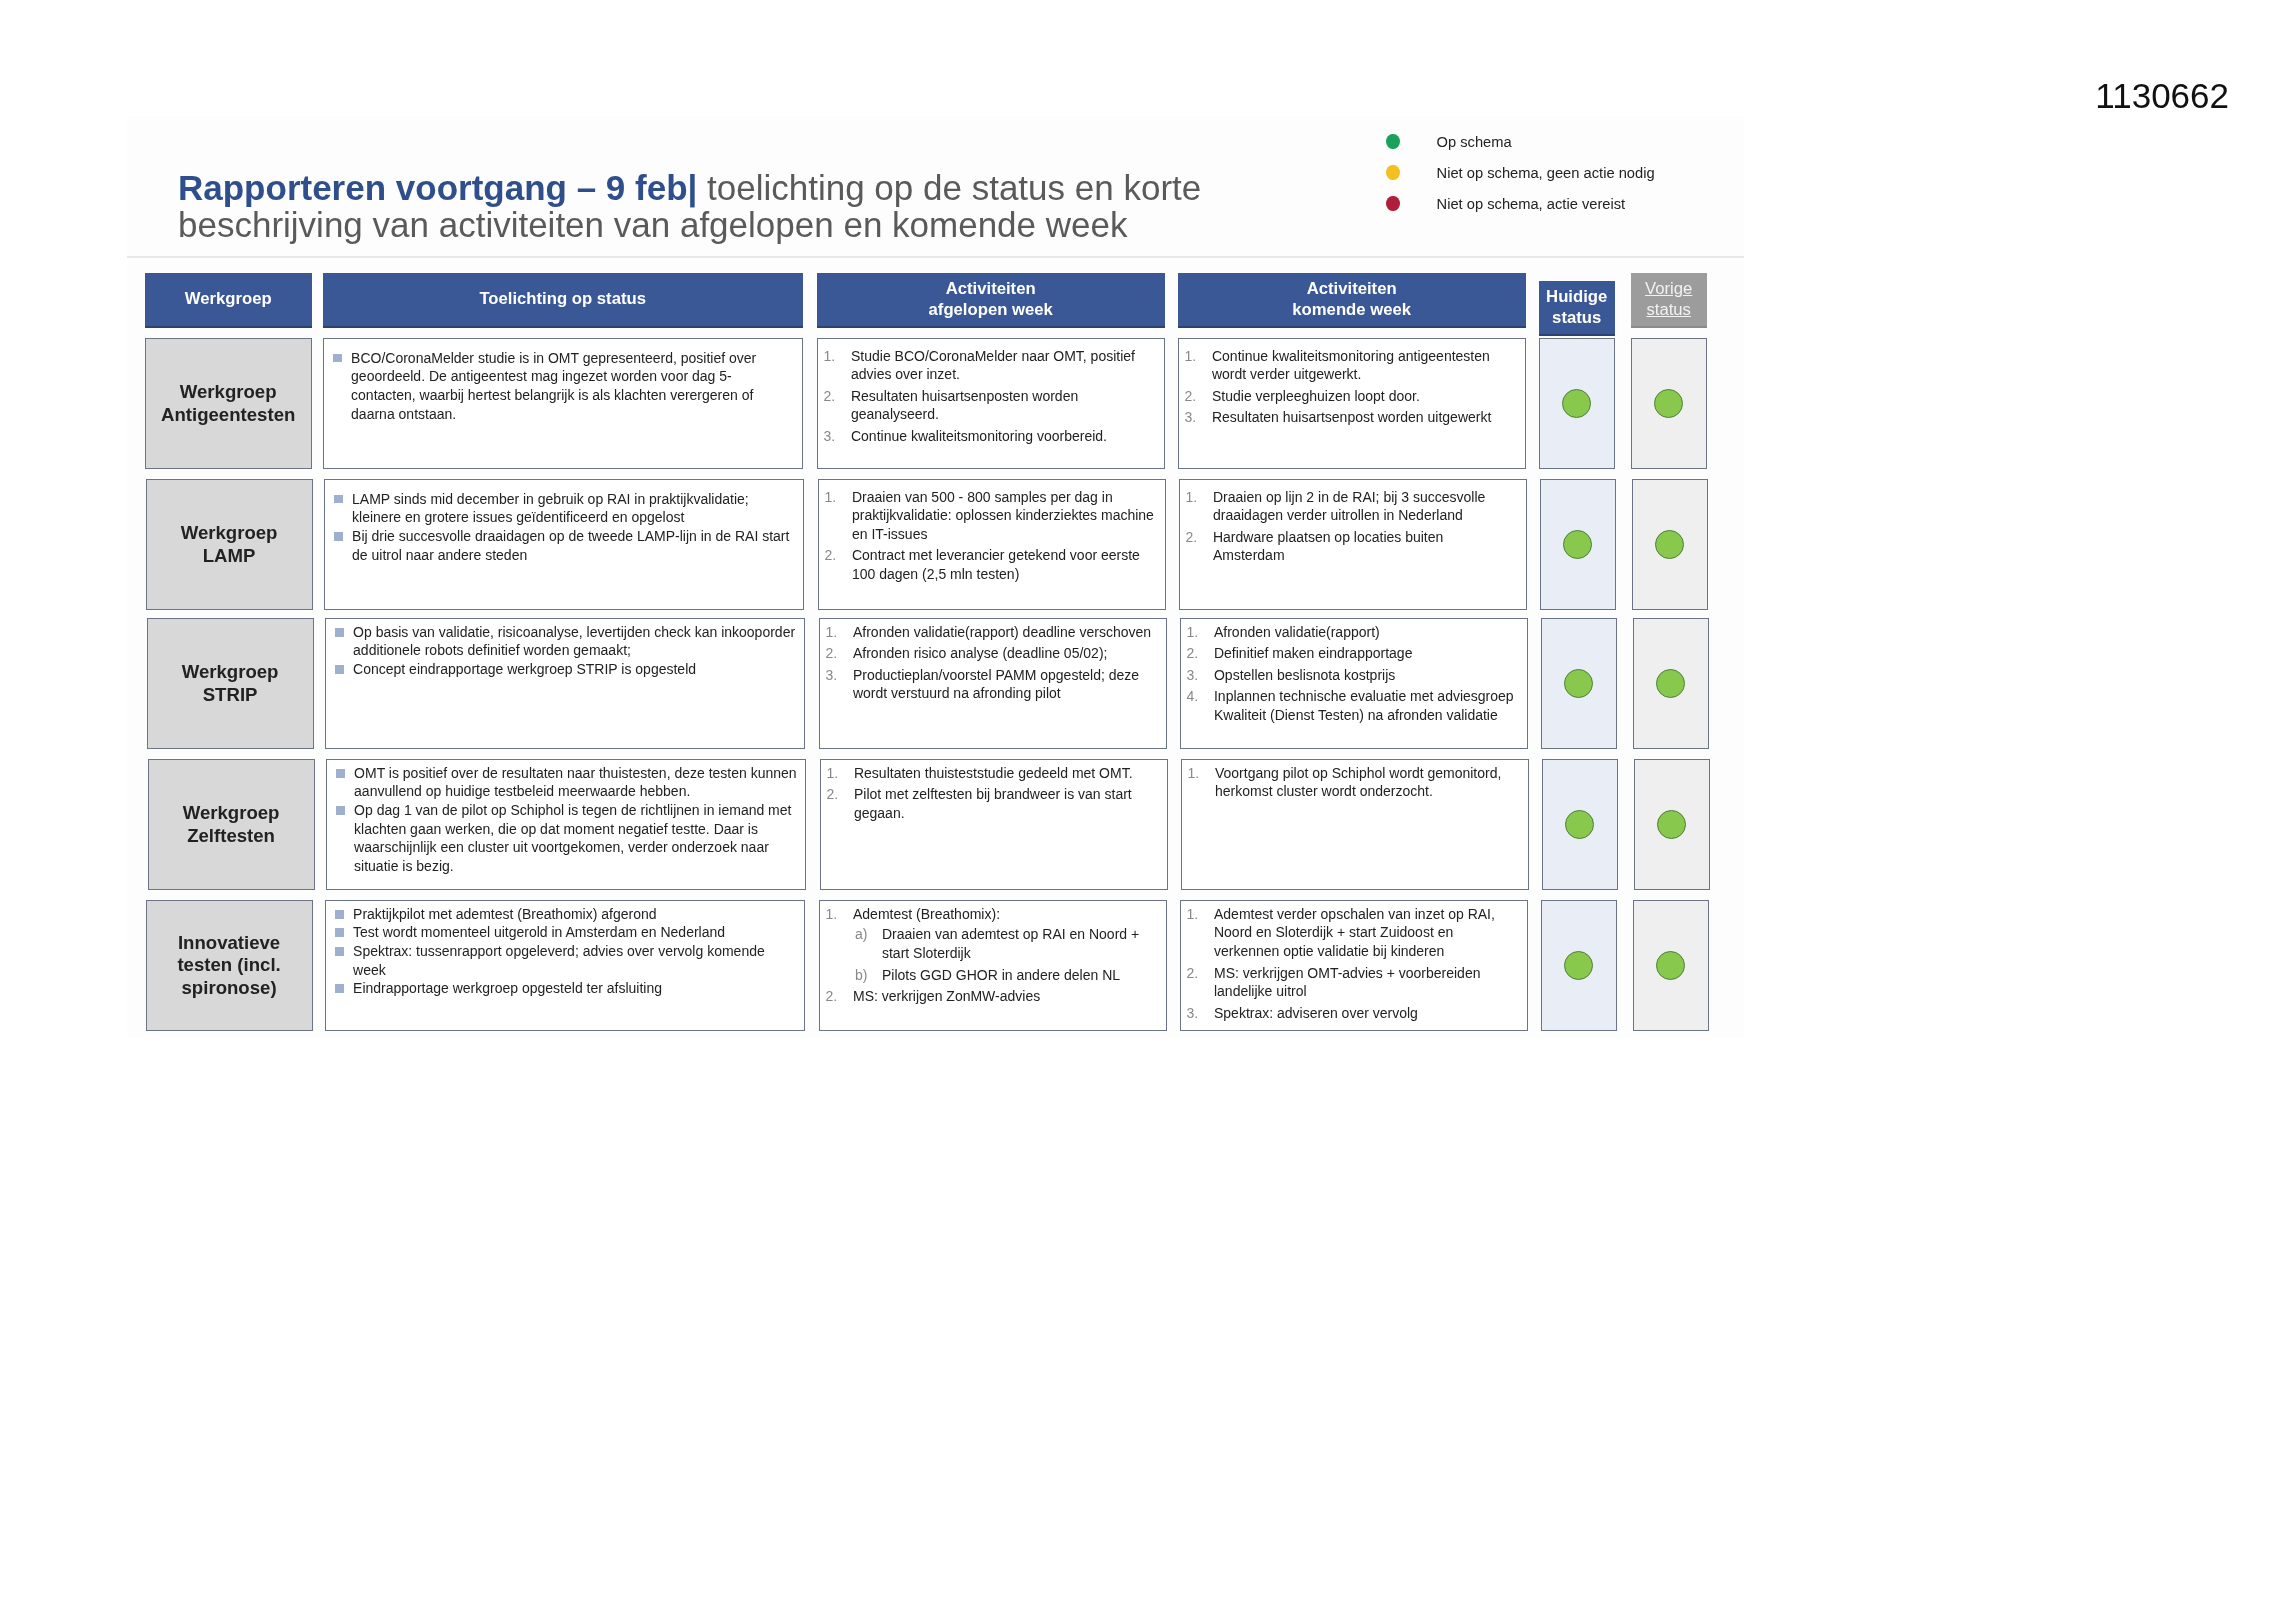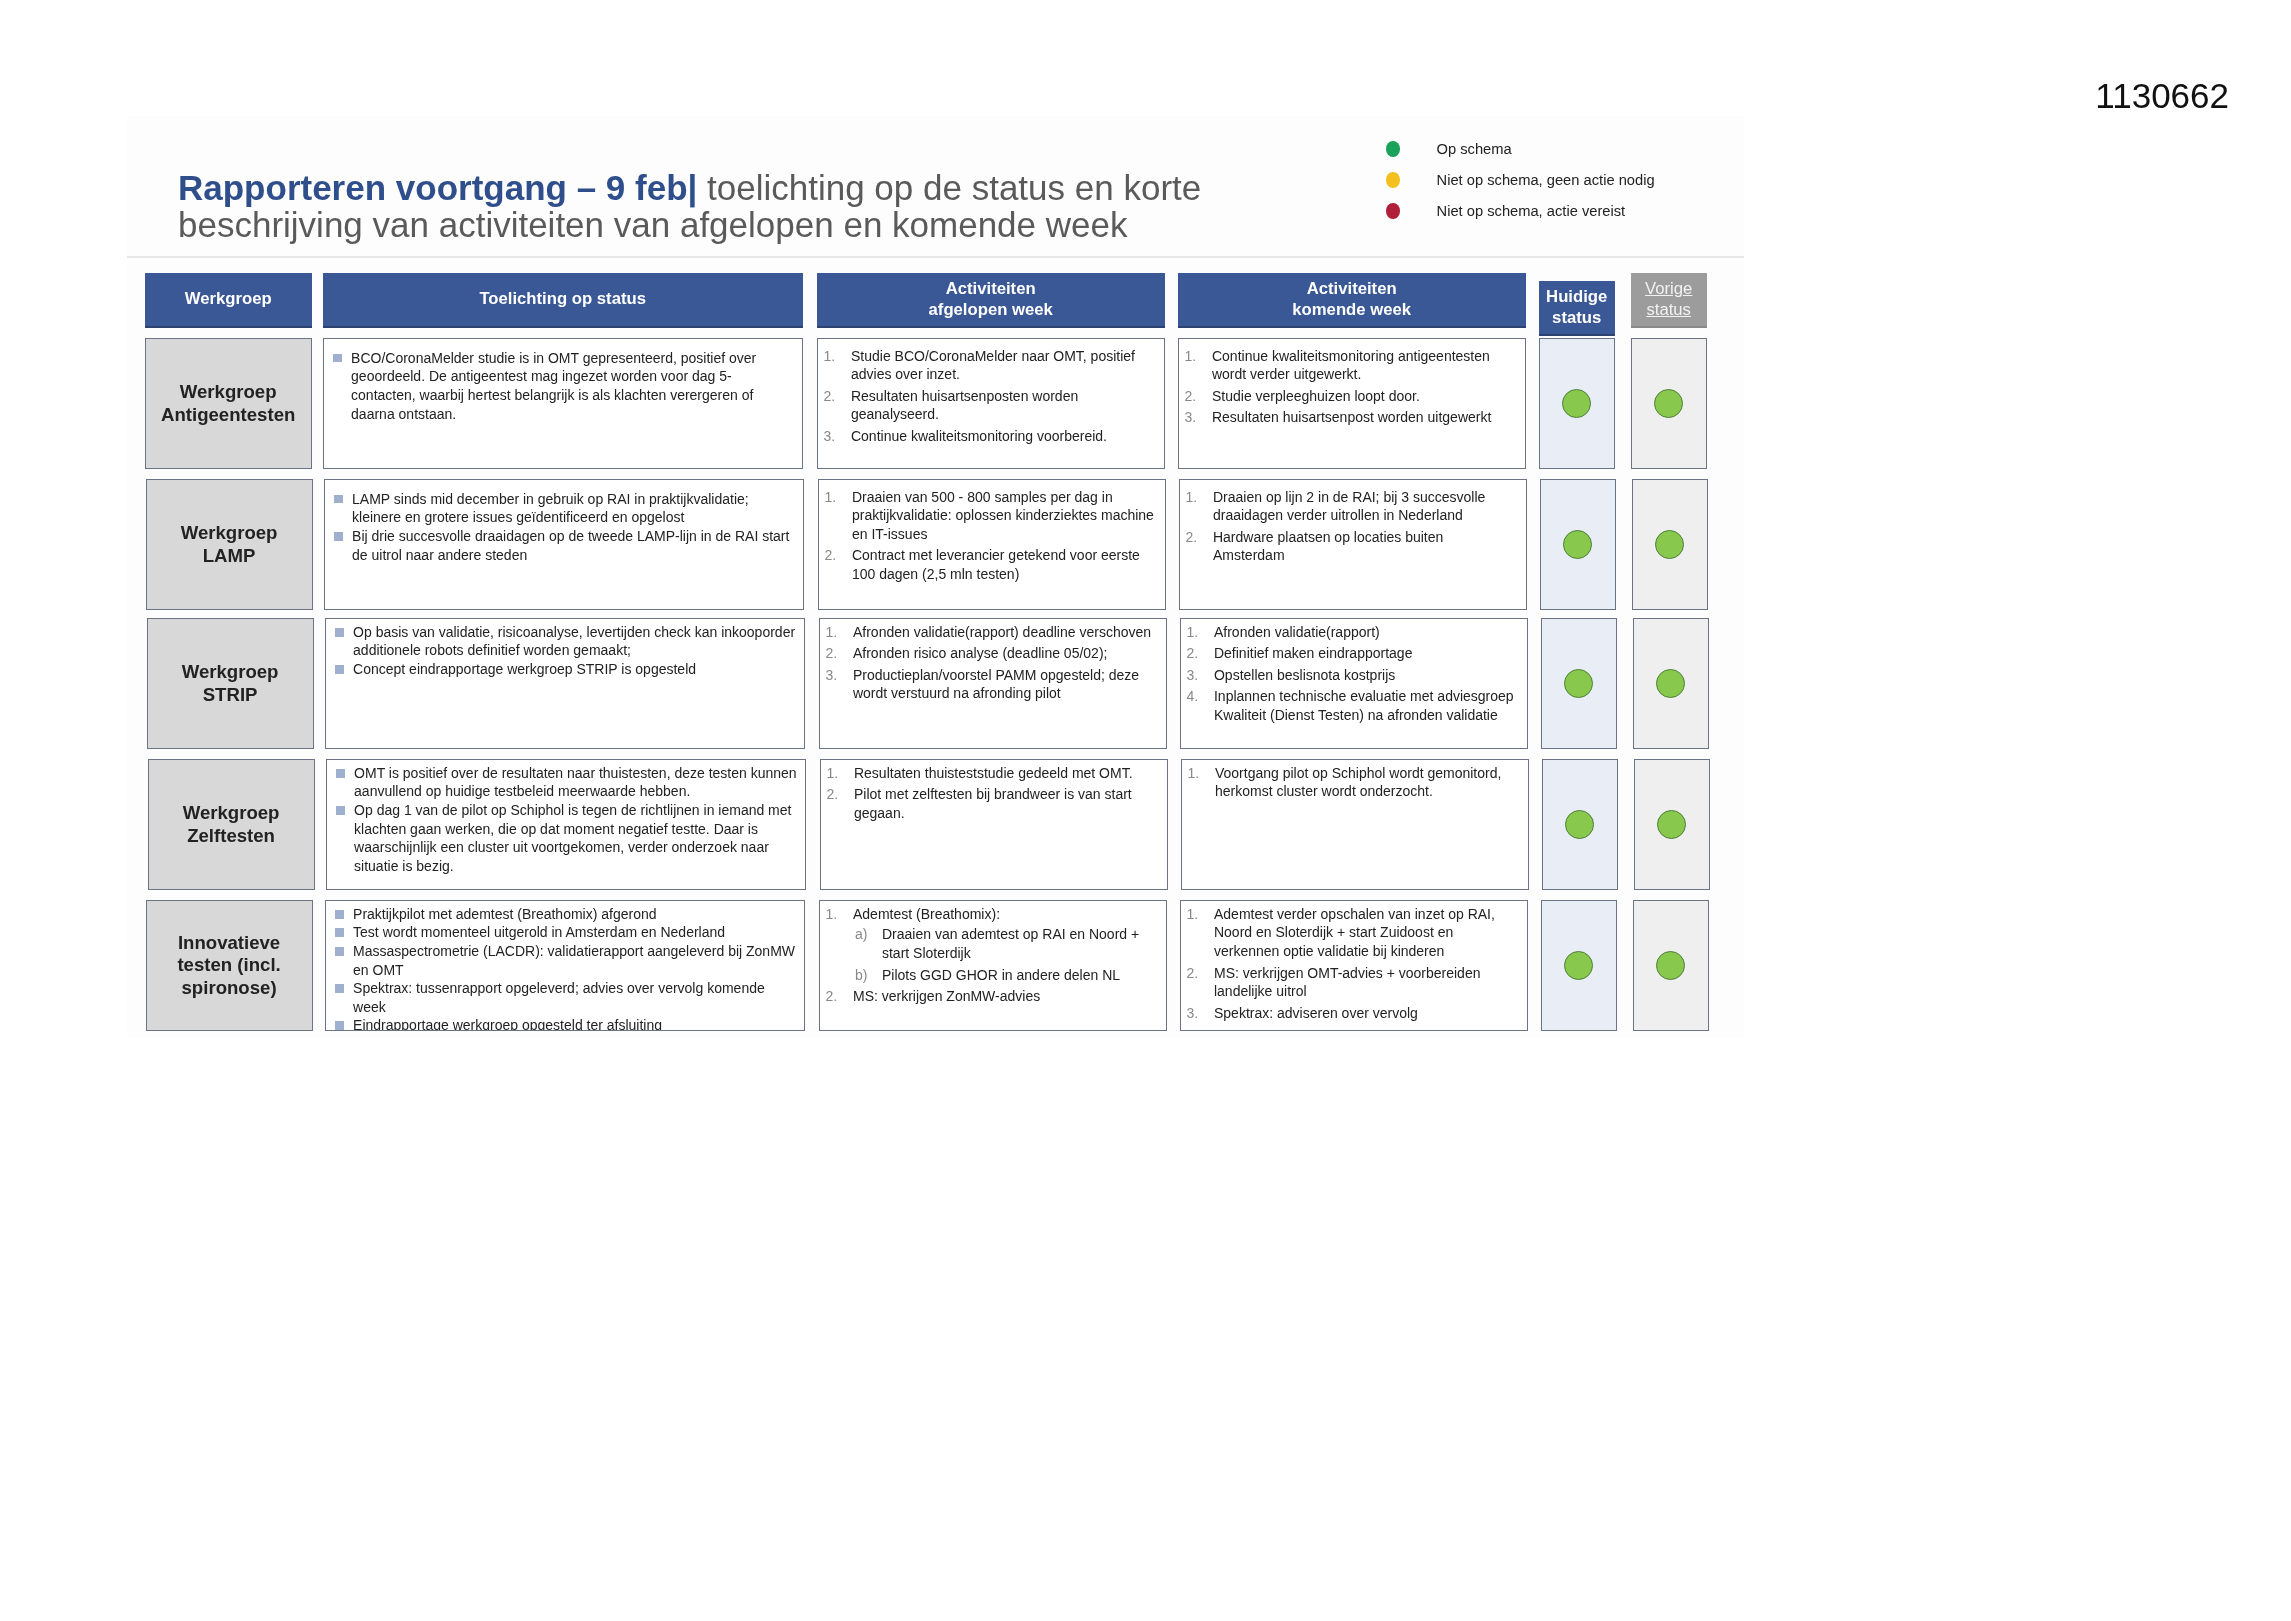--- a/index.html
+++ b/index.html
@@ -18,21 +18,21 @@
       position: absolute; left: 51px; top: 53px; width: 1127px;
       font-size: 35px; line-height: 37px; color: #5a5a5a;
     }
     .title .strong { color: #2f4f8c; font-weight: bold; }
     .title-rule {
       position: absolute; left: 0; top: 140px; width: 1617px; height: 2px; background: #e8e8e8;
     }
     .legend {
       position: absolute; left: 1255px; top: 17.6px; font-size: 14.7px; color: #222;
     }
-    .legend-item { display: flex; align-items: center; height: 31px; }
+    .legend-item { display: flex; height: 31px; }
     .legend-dot { width: 13.7px; height: 15.7px; border-radius: 50%; margin-right: 37px; margin-left: 3.9px; }
 
     .grid { position: absolute; left: 15.7px; top: 157px; }
     .hdr {
       position: absolute; background: #3b5896; color: #fff; font-weight: bold;
       font-size: 16.7px; display: flex; align-items: center; justify-content: center;
       text-align: center; line-height: 20.6px; border-bottom: 2px solid #2d4270;
     }
     .hdr.gray { background: #9c9c9c; color: #f2f2f2; border-bottom-color: #8a8a8a; text-decoration: underline; }
     .cell {
@@ -250,21 +250,20 @@
       <div>
           <div>Innovatieve</div>
           <div>testen (incl.</div>
           <div>spironose)</div>
         </div>
     </div>
     <div class="cell" style="left:182px;top:627px;width:480px;height:131px;overflow:hidden">
       <ul class="bullets" style="padding-top:3.9px">
         <li>Praktijkpilot met ademtest (Breathomix) afgerond</li>
         <li>Test wordt momenteel uitgerold in Amsterdam en Nederland</li>
-        <li>Massaspectrometrie (LACDR): validatierapport aangeleverd bij ZonMW en OMT</li>
         <li>Spektrax: tussenrapport opgeleverd; advies over vervolg komende week</li>
         <li>Eindrapportage werkgroep opgesteld ter afsluiting</li>
       </ul>
     </div>
     <div class="cell" style="left:676px;top:627px;width:348px;height:131px">
       <ol class="num" style="padding-top:3.9px">
         <li><span class="n">1.</span><span>Ademtest (Breathomix):</span>
           <ol class="sub">
             <li><span class="n">a)</span><span>Draaien van ademtest op RAI en Noord + start Sloterdijk</span></li>
             <li><span class="n">b)</span><span>Pilots GGD GHOR in andere delen NL</span></li>

